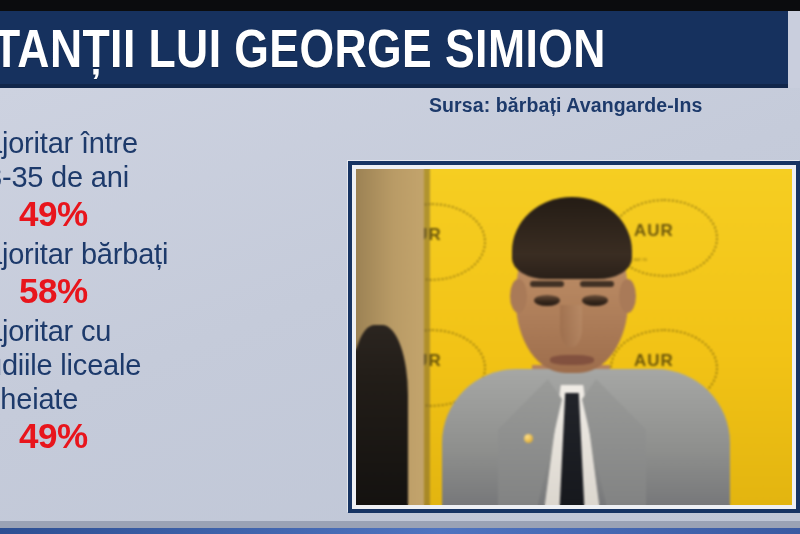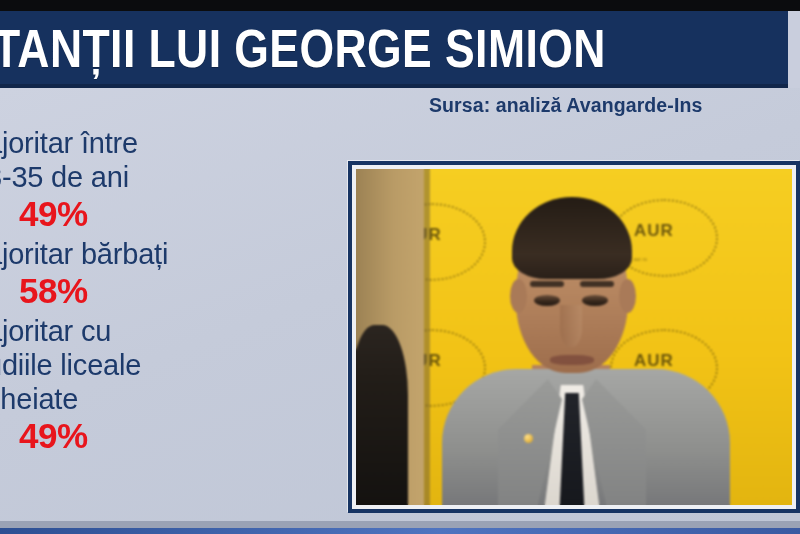--- a/index.html
+++ b/index.html
@@ -315,21 +315,21 @@
 <div id="screen">
 
   <div class="top-letterbox"></div>
 
   <div class="headline-banner">
     <div class="headline-text">OTANȚII LUI GEORGE SIMION</div>
   </div>
 
   <div class="body-area"></div>
 
-  <div class="source-line">Sursa: analiză Avangarde-Ins</div>
+  <div class="source-line">Sursa: bărbați Avangarde-Ins</div>
 
   <div class="stats-col">
 
     <div class="stat-block">
       <div class="stat-label">ajoritar între</div>
       <div class="stat-label">8-35 de ani</div>
       <div class="stat-value">49%</div>
     </div>
 
     <div class="stat-block">

